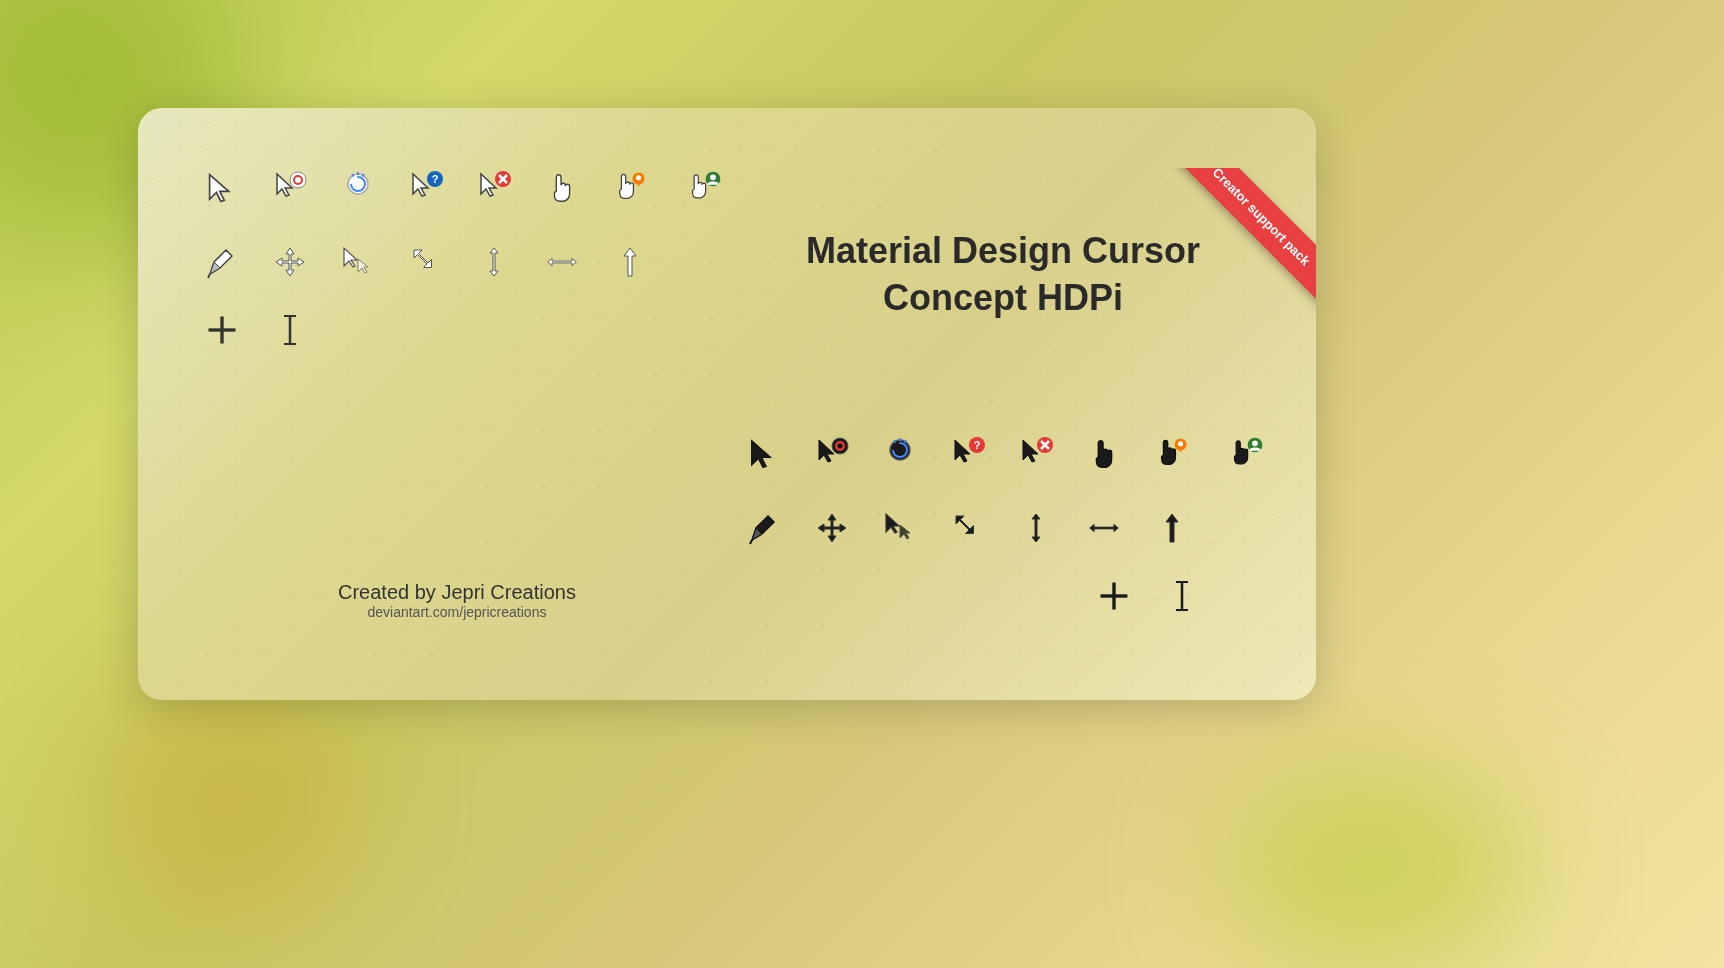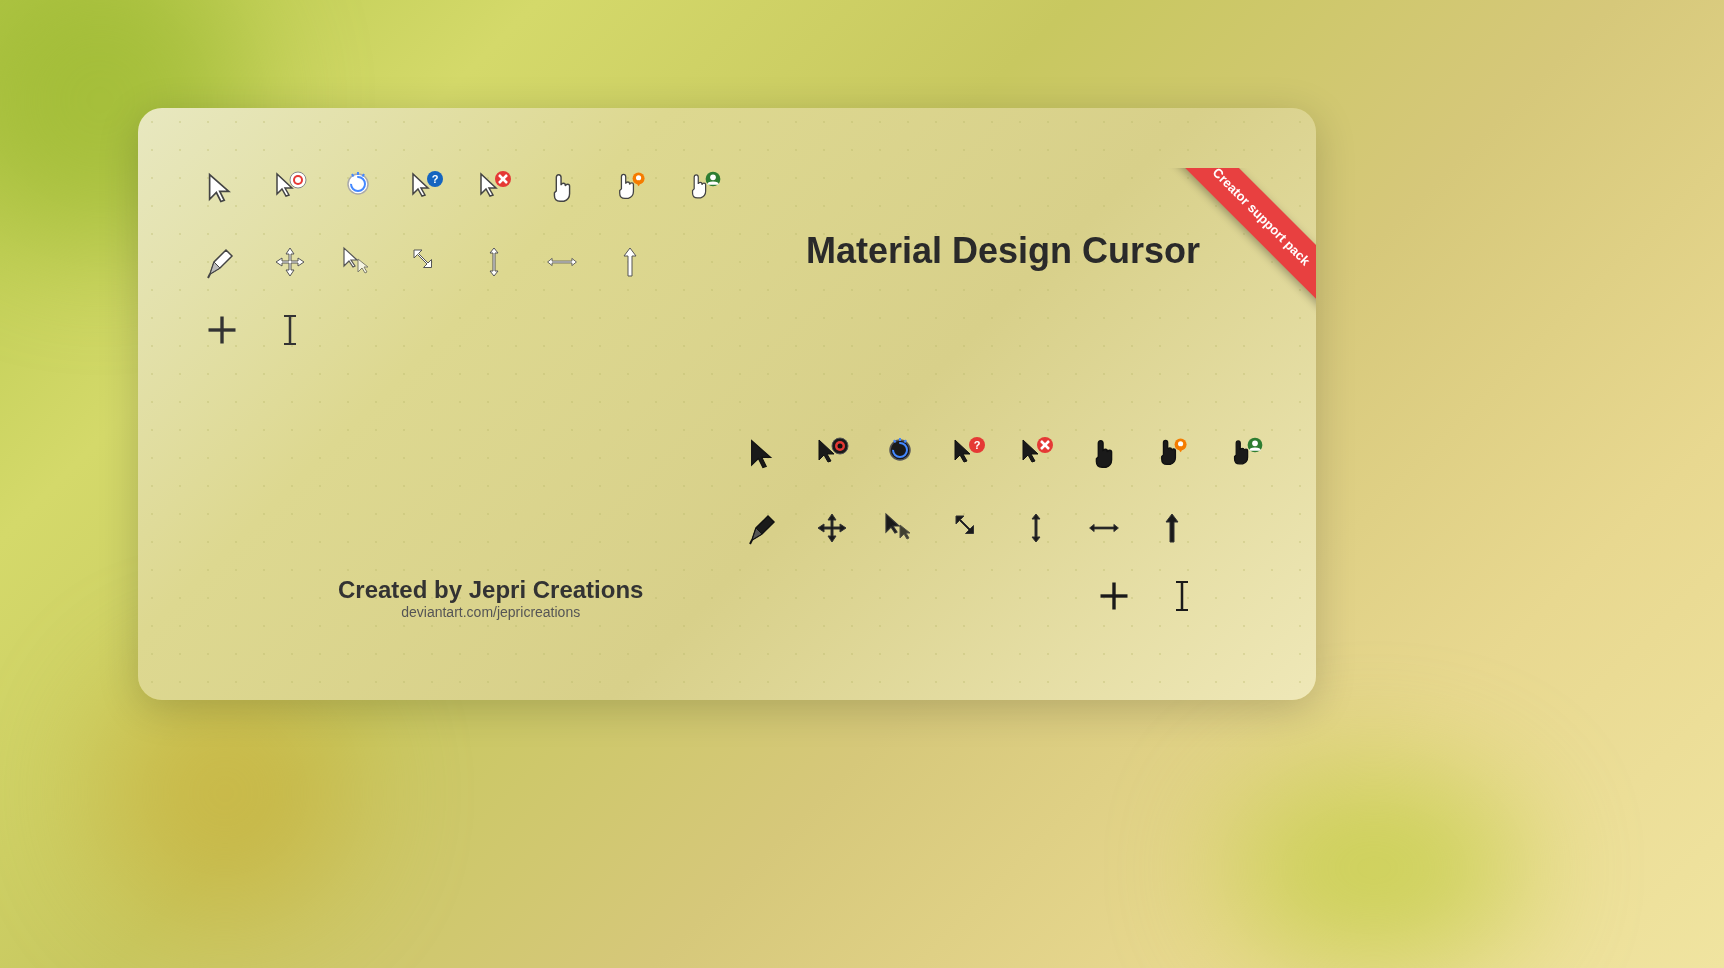--- a/index.html
+++ b/index.html
@@ -107,22 +107,22 @@
       line-height: 1.3;
     }
 
     
     .creator-credit {
       position: absolute;
       bottom: 80px; left: 200px;
       text-align: center;
     }
     .creator-name {
-      font-size: 24px;
-      font-weight: 700;
+      font-size: 20px;
+      font-weight: 400;
       color: #333;
     }
     .creator-url {
       font-size: 14px;
       color: #555;
     }
 
     
     .cursors-right {
       position: absolute;
@@ -299,20 +299,21 @@
           <line x1="6" y1="4" x2="18" y2="4" stroke="#333" stroke-width="2"></line>
           <line x1="6" y1="32" x2="18" y2="32" stroke="#333" stroke-width="2"></line>
         </svg>
       </div>
     </div>
 
   </div>
 
   <div class="title-section">
     <div class="title-main">Material Design Cursor</div>
+    <div class="title-main">Concept HDPi</div>
   </div>
 
   <div class="creator-credit">
     <div class="creator-name">Created by Jepri Creations</div>
     <div class="creator-url">deviantart.com/jepricreations</div>
   </div>
 
   <div class="cursors-right">
 
     <div class="cursor-row">

